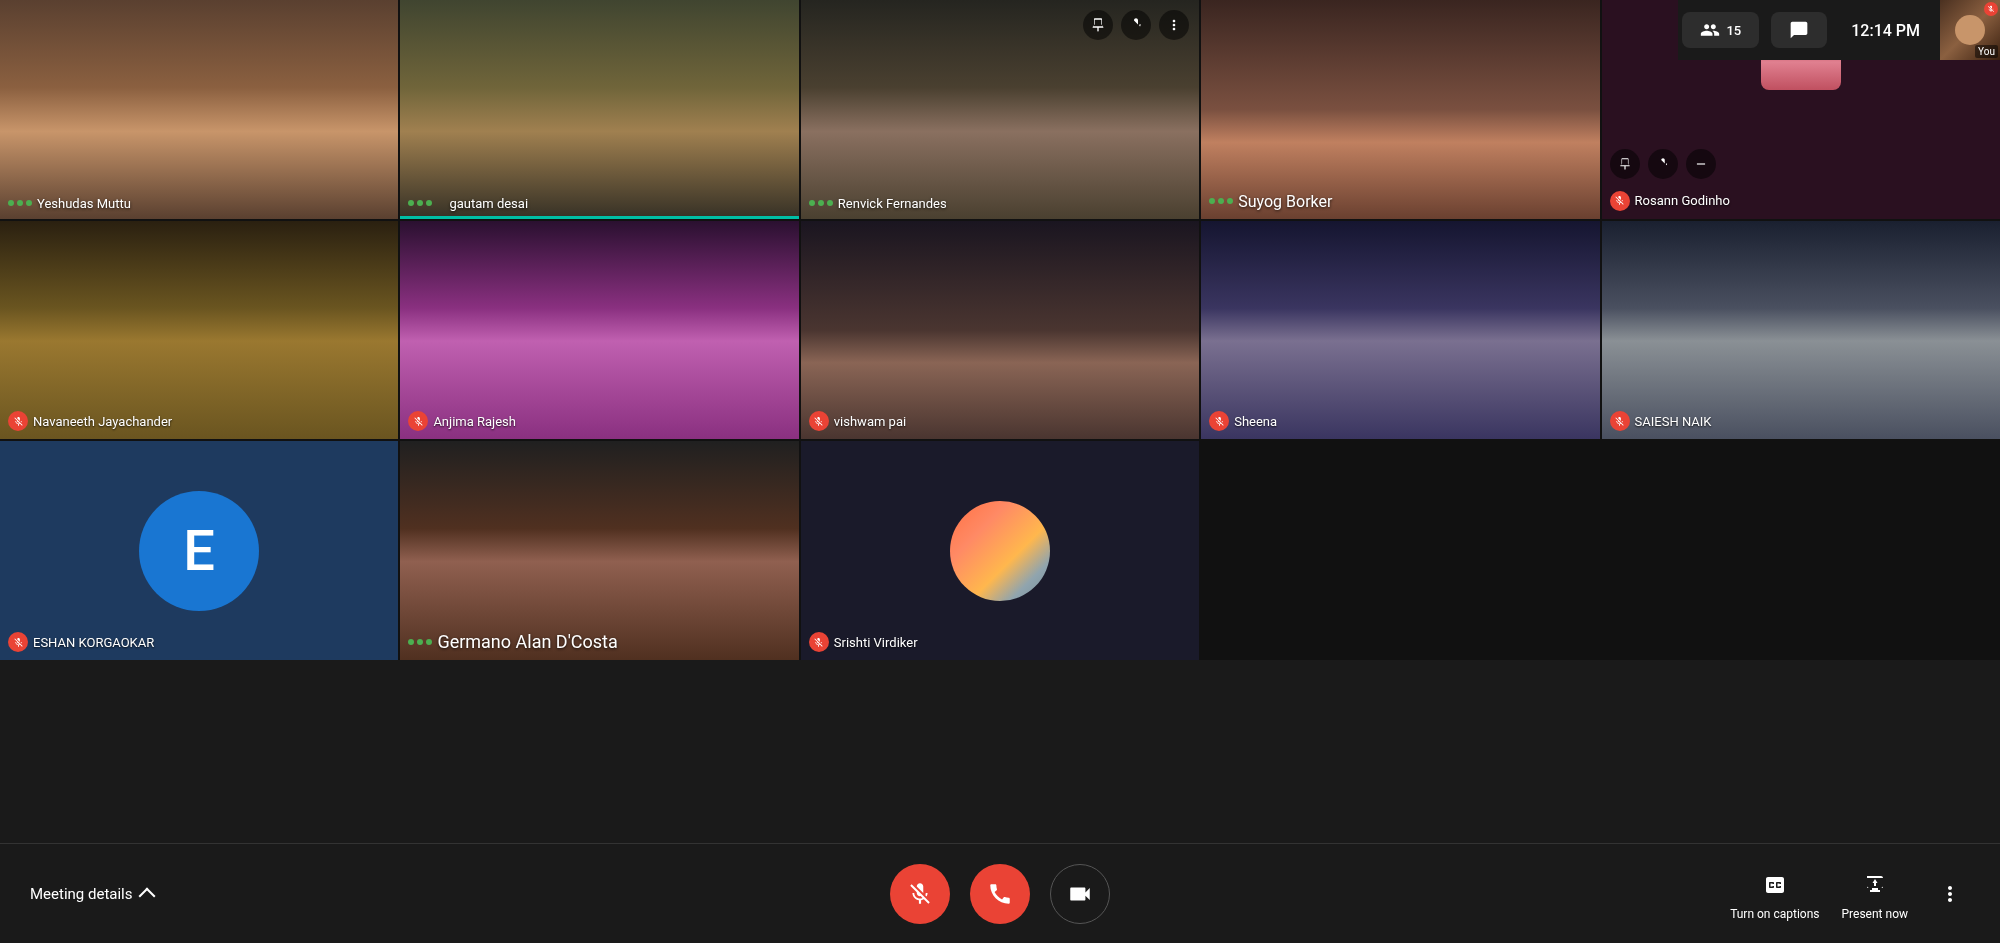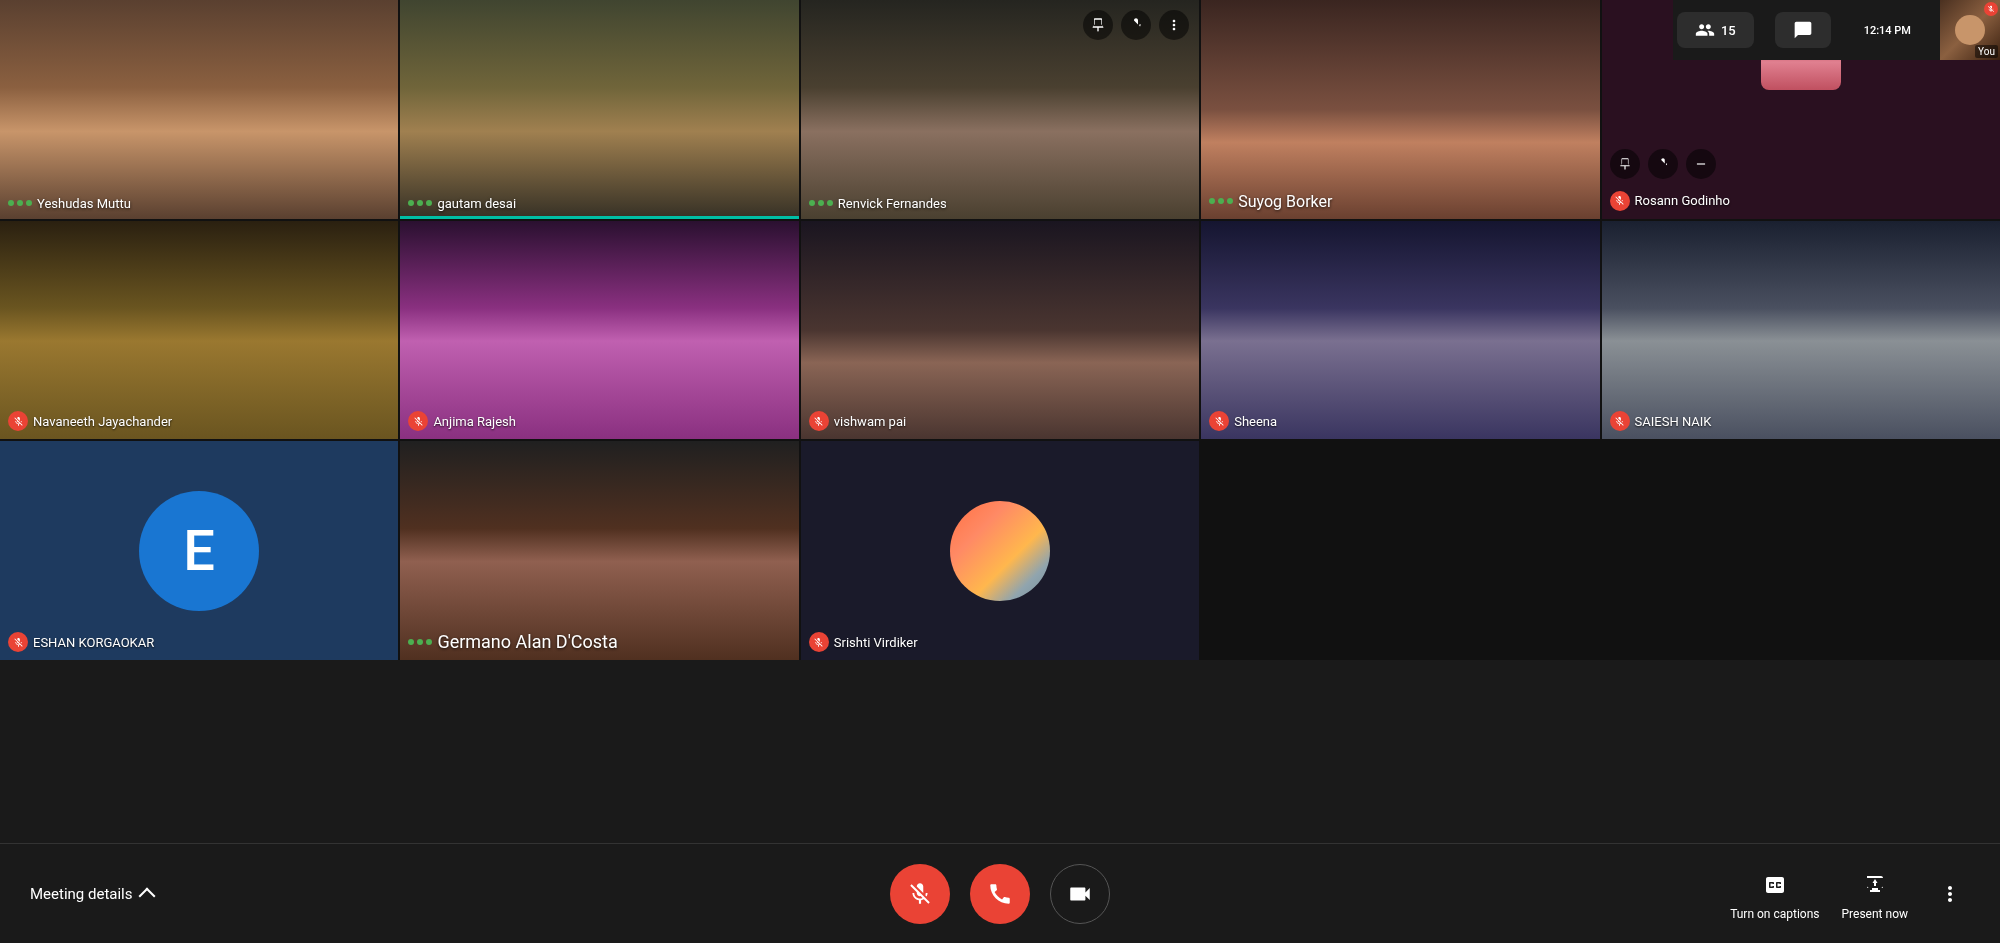--- a/index.html
+++ b/index.html
@@ -12,21 +12,21 @@
       color: white;
     }
 
     
     #top-bar {
       position: absolute;
       top: 0;
       right: 0;
       display: flex;
       align-items: center;
-      gap: 13px;
+      gap: 4px;
       background: #1a1a1a;
       height: 60px;
       z-index: 10;
     }
     .top-bar-btn {
       display: flex;
       align-items: center;
       justify-content: center;
       gap: 6px;
       padding: 8px 18px;
@@ -35,21 +35,21 @@
       color: white;
       background: #2d2d2d;
       border-radius: 8px;
       margin: 8px 4px;
     }
     .top-bar-btn .count-badge {
       font-size: 13px;
       font-weight: 500;
     }
     #time-display {
-      font-size: 11px;
+      font-size: 16px;
       font-weight: 500;
       color: white;
       padding: 0 16px;
     }
     #you-tile {
       width: 60px;
       height: 60px;
       background: #3a3a4a;
       display: flex;
       align-items: center;
@@ -311,21 +311,21 @@
 
   <div class="video-tile">
     <div class="face-sim" style="background: linear-gradient(180deg, #404530 0%, #70653a 40%, #a08050 60%, #353025 100%); width:100%;height:100%;"></div>
     <div style="position:absolute;bottom:0;left:0;right:0;height:3px;background:#00bfa5;"></div>
     <div class="tile-name-row">
       <div class="dot-row">
           <div class="dot"></div>
           <div class="dot"></div>
           <div class="dot"></div>
         </div>
-      <span style="font-size:13px;color:white;text-shadow:0 1px 3px rgba(0,0,0,0.8);">gautam desai</span>
+      <span style="font-size:13px;color:white;text-shadow:0 1px 3px rgba(0,0,0,0.8);margin-left:12px;">gautam desai</span>
     </div>
   </div>
 
 
   <div class="video-tile">
     <div class="face-sim" style="background: linear-gradient(180deg, #252520 0%, #4a4030 40%, #8a7060 60%, #4a4030 100%); width:100%;height:100%;"></div>
 
     <div style="position:absolute;top:10px;right:10px;display:flex;gap:8px;">
       <div class="ctrl-btn">
         <svg viewBox="0 0 24 24">

